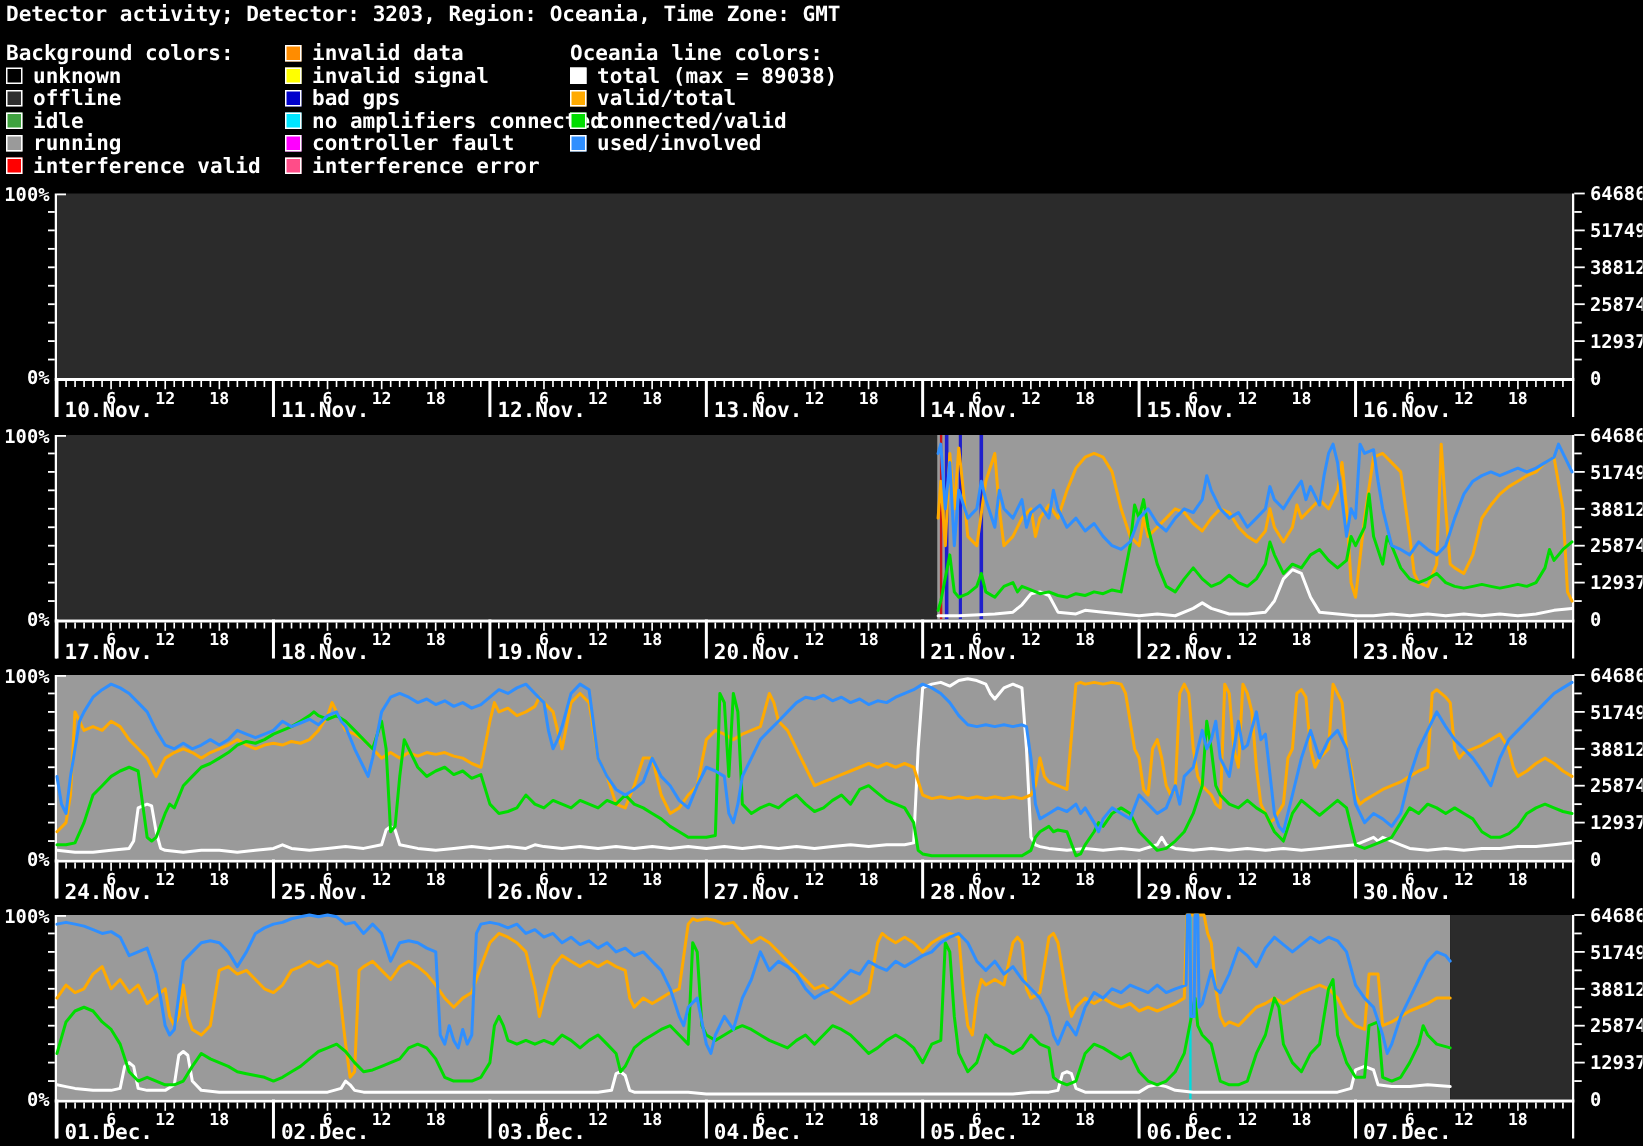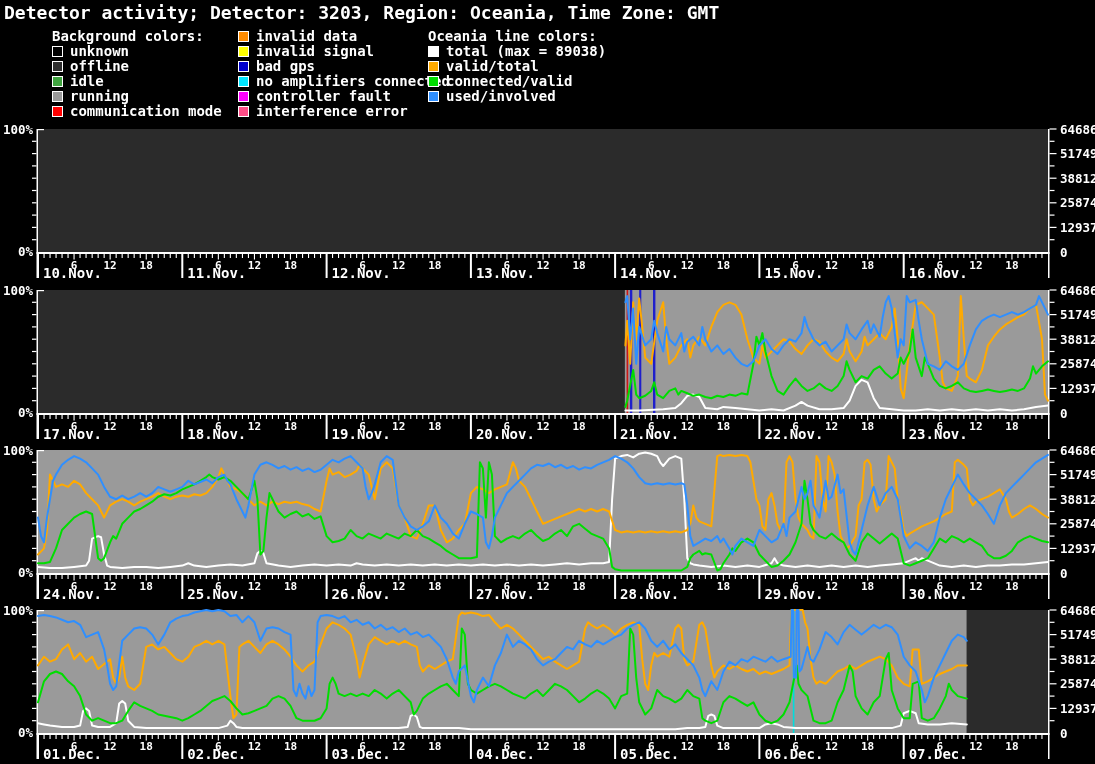--- a/index.html
+++ b/index.html
@@ -1,37 +1,37 @@
 <!DOCTYPE html>
 <html><head>
 <meta charset="utf-8">
 <style>
   html,body{margin:0;padding:0;background:#000;}
   body{position:relative;width:1095px;height:764px;overflow:hidden;
        font-family:"DejaVu Sans Mono",monospace;font-weight:bold;color:#fff;}
-  .title{position:absolute;left:4px;top:2px;font-size:18px;white-space:nowrap;}
+  .title{position:absolute;left:4px;top:2px;font-size:14px;white-space:nowrap;}
   .lcol{position:absolute;top:29px;}
-  .lhead,.litem{height:15px;line-height:15px;font-size:14px;white-space:nowrap;margin-left:48px;}
+  .lhead,.litem{height:15px;line-height:15px;font-size:14px;white-space:nowrap;}
   .sw{display:inline-block;width:9px;height:9px;border:1px solid #fff;
       margin-right:7px;vertical-align:-1px;background:#000;}
   #charts{position:absolute;left:0;top:0;}
 </style>
 </head>
 <body>
 
 <div class="title">Detector activity; Detector: 3203, Region: Oceania, Time Zone: GMT</div>
 
 <div class="legend">
   <div class="lcol" style="left:4px">
     <div class="lhead">Background colors:</div>
     <div class="litem"><span class="sw" style="background-color: rgb(0, 0, 0);"></span><span>unknown</span></div>
     <div class="litem"><span class="sw" style="background-color: rgb(46, 46, 46);"></span><span>offline</span></div>
     <div class="litem"><span class="sw" style="background-color: rgb(63, 163, 63);"></span><span>idle</span></div>
     <div class="litem"><span class="sw" style="background-color: rgb(154, 154, 154);"></span><span>running</span></div>
-    <div class="litem"><span class="sw" style="background-color: rgb(255, 0, 0);"></span><span>communication mode</span></div>
+    <div class="litem"><span class="sw" style="background-color: rgb(255, 0, 0);"></span><span>interference valid</span></div>
   </div>
   <div class="lcol" style="left:190px">
     <div class="litem"><span class="sw" style="background-color: rgb(255, 140, 0);"></span><span>invalid data</span></div>
     <div class="litem"><span class="sw" style="background-color: rgb(255, 255, 0);"></span><span>invalid signal</span></div>
     <div class="litem"><span class="sw" style="background-color: rgb(0, 0, 204);"></span><span>bad gps</span></div>
     <div class="litem"><span class="sw" style="background-color: rgb(0, 229, 255);"></span><span>no amplifiers connected</span></div>
     <div class="litem"><span class="sw" style="background-color: rgb(255, 0, 255);"></span><span>controller fault</span></div>
     <div class="litem"><span class="sw" style="background-color: rgb(255, 77, 136);"></span><span>interference error</span></div>
   </div>
   <div class="lcol" style="left:380px">

